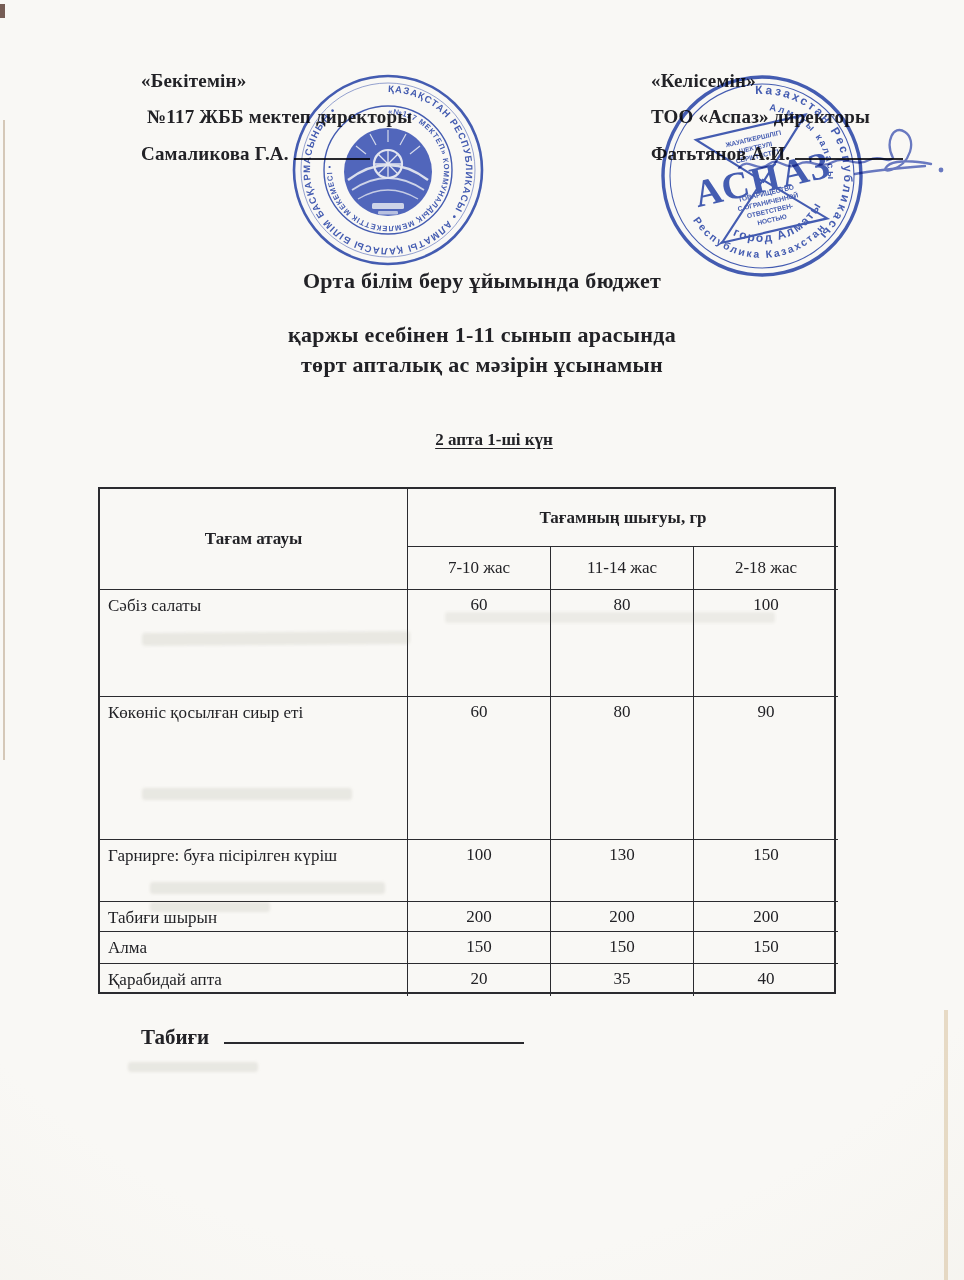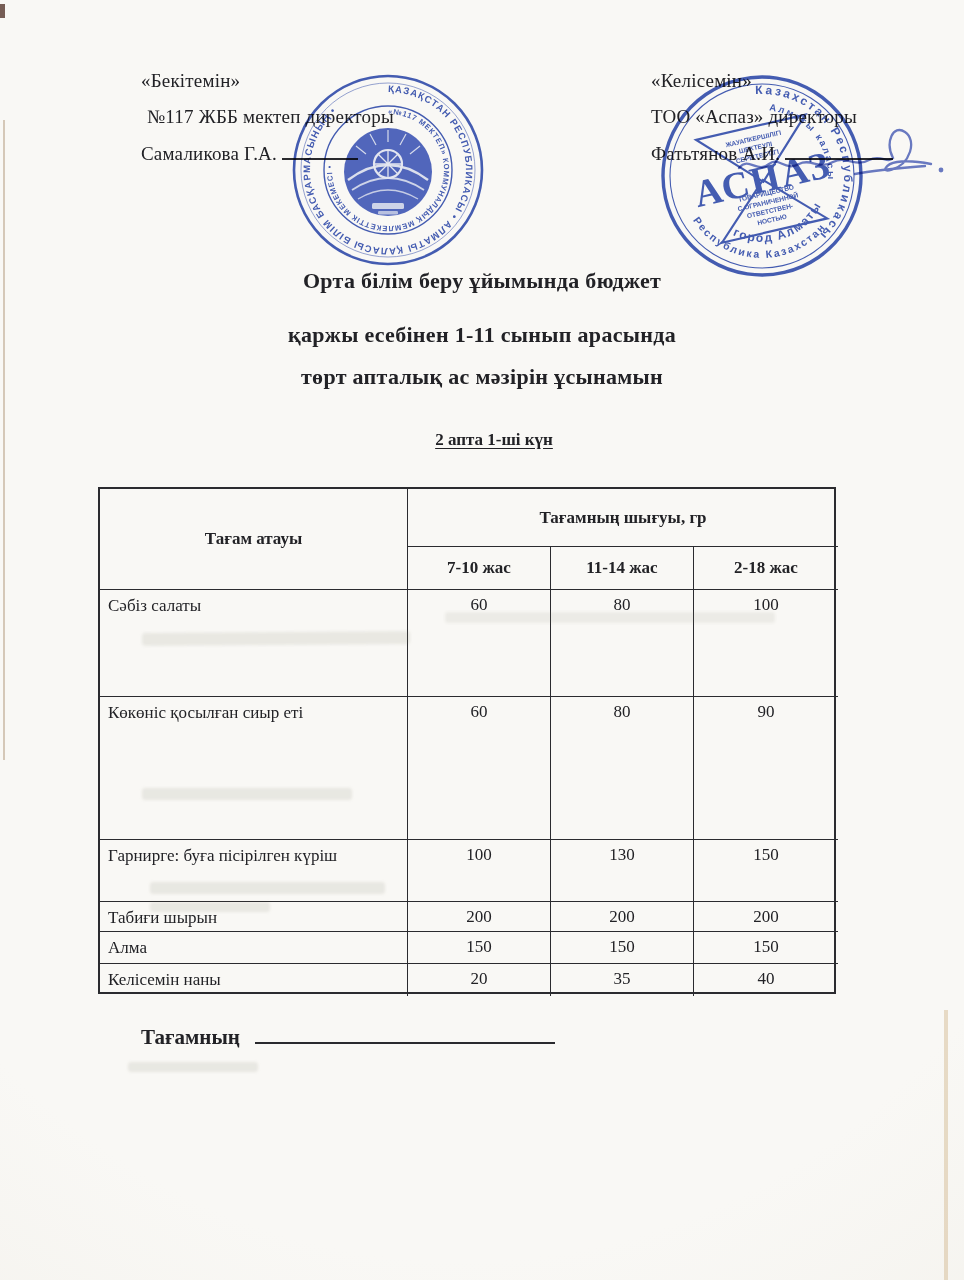--- a/index.html
+++ b/index.html
@@ -9,41 +9,41 @@
     width: 964px; height: 1280px;
     margin: 0 auto;
     background:
       radial-gradient(ellipse 130% 110% at 48% 38%, #f9f8f5 55%, #f2f0ea 85%, #ebe8e1 100%);
     overflow: hidden;
     font-family: "Liberation Serif", "DejaVu Serif", serif;
     color:#222226;
   }
   .abs { position:absolute; }
   .b { font-weight:bold; }
-  .hdr-line { font-size:19px; font-weight:normal; letter-spacing:.2px; white-space:nowrap; }
+  .hdr-line { font-size:19px; font-weight:bold; letter-spacing:.2px; white-space:nowrap; }
   .uline { display:inline-block; border-bottom:2px solid #2a2a2e; height:18px; vertical-align:baseline; }
   .title-line { font-size:22px; font-weight:bold; letter-spacing:.3px; }
   .ghost { background:rgba(125,120,100,.13); filter:blur(1.6px); border-radius:3px; }
 
   
   #menu-table {
     position:absolute; left:98px; top:487px;
     width:738px; height:507px;
     display:grid;
     grid-template-columns:308px 143px 143px 144px;
     grid-template-rows:58px 43px 107px 143px 62px 30px 32px 32px;
     border:2.5px solid #2b2b2f;
     font-size:17px;
   }
   .cell { border-right:1.6px solid #2b2b2f; border-bottom:1.6px solid #2b2b2f; background:transparent; }
   .cell.no-r { border-right:none; }
   .cell.no-b { border-bottom:none; }
   .dish-hdr { grid-row:1/3; grid-column:1; display:flex; align-items:center; justify-content:center; font-weight:bold; }
   .span-hdr { grid-row:1; grid-column:2/5; display:flex; align-items:center; justify-content:center; font-weight:bold; border-right:none; }
-  .age-hdr { display:flex; align-items:center; justify-content:center; font-weight:bold; }
+  .age-hdr { display:flex; align-items:center; justify-content:center; font-weight:normal; }
   .dish-cell { padding:6px 8px 0 8px; }
   .val-cell { text-align:center; padding-top:5px; }
 
   .stamp { mix-blend-mode:multiply; opacity:.92; }
   .sig { mix-blend-mode:multiply; }
 </style>
 </head>
 <body>
 
 <div id="page">
@@ -145,21 +145,21 @@
     <g stroke="#5b6ec2" stroke-width="2.3" fill="none" stroke-linecap="round" opacity=".9">
       <path d="M4,50 C14,38 22,56 34,46 C44,38 50,54 64,46 C76,40 84,52 98,44 C112,37 120,50 134,42 C146,36 152,46 158,40 C150,24 158,6 170,14 C182,22 176,46 156,52 C146,55 150,46 162,44 C174,42 186,44 196,46"></path>
       <path d="M120,56 C140,52 165,50 190,48"></path>
     </g>
     <circle cx="206" cy="52" r="2.4" fill="#5b6ec2" opacity=".9"></circle>
   </svg>
 
   <div class="abs" style="left:92px;top:268px;width:780px;text-align:center;">
     <div class="title-line">Орта білім беру ұйымында бюджет</div>
     <div class="title-line" style="margin-top:28px;">қаржы есебінен 1-11  сынып арасында</div>
-    <div class="title-line" style="margin-top:16px;">төрт апталық ас мәзірін ұсынамын</div>
+    <div class="title-line" style="margin-top:4px;">төрт апталық ас мәзірін ұсынамын</div>
   </div>
 
   <div class="abs b" style="left:104px;top:430px;width:780px;text-align:center;font-size:17px;text-decoration:underline;text-underline-offset:3px;">2 апта 1-ші күн</div>
 
   <div id="menu-table">
     <div class="cell span-hdr">Тағамның шығуы, гр</div>
     <div class="cell dish-hdr">Тағам атауы</div>
 
     <div class="cell age-hdr">7-10 жас</div>
     <div class="cell age-hdr">11-14 жас</div>
@@ -183,31 +183,31 @@
     <div class="cell dish-cell">Табиғи шырын</div>
     <div class="cell val-cell">200</div>
     <div class="cell val-cell">200</div>
     <div class="cell val-cell no-r">200</div>
 
     <div class="cell dish-cell">Алма</div>
     <div class="cell val-cell">150</div>
     <div class="cell val-cell">150</div>
     <div class="cell val-cell no-r">150</div>
 
-    <div class="cell dish-cell no-b">Келісемін наны</div>
+    <div class="cell dish-cell no-b">Қарабидай апта</div>
     <div class="cell val-cell no-b">20</div>
     <div class="cell val-cell no-b">35</div>
     <div class="cell val-cell no-r no-b">40</div>
   </div>
 
   <div class="abs ghost" style="left:142px;top:632px;width:268px;height:13px;transform:rotate(-.4deg);"></div>
   <div class="abs ghost" style="left:445px;top:612px;width:330px;height:11px;opacity:.8;"></div>
   <div class="abs ghost" style="left:142px;top:788px;width:210px;height:12px;"></div>
   <div class="abs ghost" style="left:150px;top:882px;width:235px;height:12px;"></div>
   <div class="abs ghost" style="left:150px;top:902px;width:120px;height:10px;"></div>
   <div class="abs ghost" style="left:128px;top:1062px;width:130px;height:10px;"></div>
 
   <div class="abs" style="left:141px;top:1024px;font-size:21px;">
-    <span class="b">Тағамның</span>
+    <span class="b">Табиғи</span>
     <span class="uline" style="width:300px;margin-left:10px;border-bottom-width:2.4px;height:20px;"></span>
   </div>
 
 </div>
 
 </body></html>

